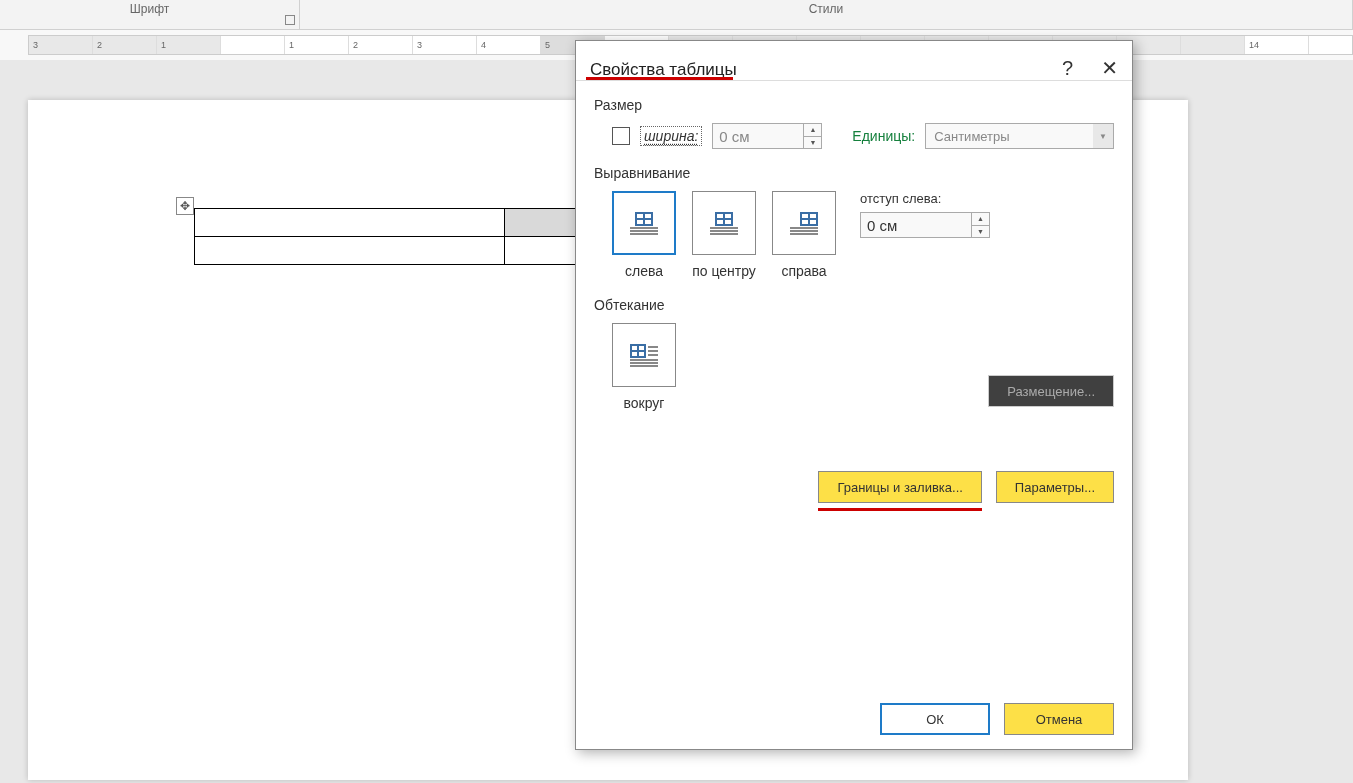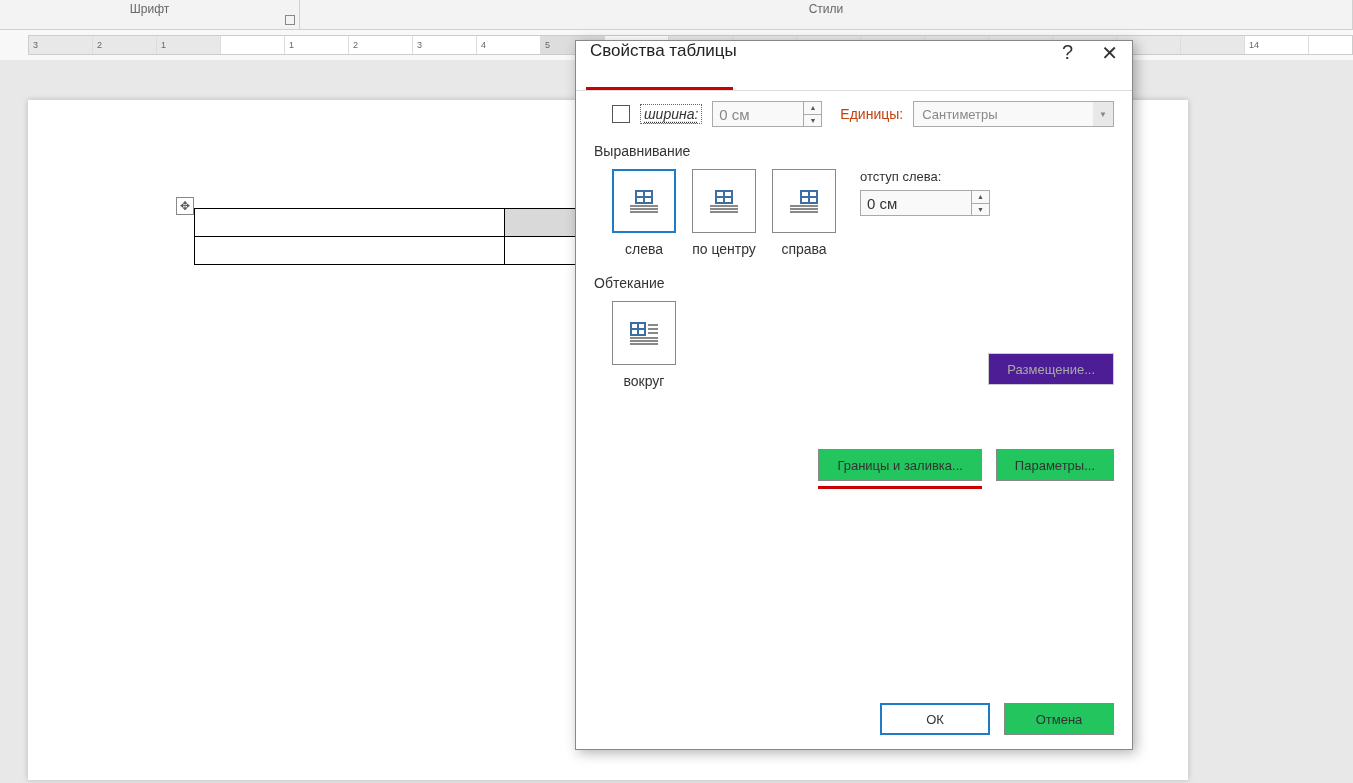--- a/index.html
+++ b/index.html
@@ -25,42 +25,42 @@
 .page { position: absolute; top: 40px; left: 28px; width: 1160px; height: 680px; background: #fff; box-shadow: 0 0 6px rgba(0,0,0,0.2); }
 .tbl-handle { position: absolute; top: 97px; left: 148px; width: 18px; height: 18px; border: 1px solid #888; background: #fff; display: flex; align-items: center; justify-content: center; font-size: 12px; color: #555; }
 .word-table { position: absolute; top: 108px; left: 166px; border-collapse: collapse; }
 .word-table td { border: 1px solid #000; height: 28px; }
 .word-table .c1 { width: 310px; }
 .word-table .c2 { width: 90px; background: #d9d9d9; }
 .word-table tr:last-child .c2 { background: #fff; }
 
 
 .dialog { position: absolute; top: 40px; left: 575px; width: 558px; height: 710px; background: #fff; border: 1px solid #888; box-shadow: 3px 3px 12px rgba(0,0,0,0.3); display: flex; flex-direction: column; }
-.dlg-title { height: 50px; display: flex; align-items: flex-start; padding: 0 14px; font-size: 17px; color: #222; border-bottom: 1px solid #ddd; position: relative; }
+.dlg-title { height: 40px; display: flex; align-items: flex-end; padding: 0 14px; font-size: 17px; color: #222; border-bottom: 1px solid #ddd; position: relative; }
 .dlg-title .underline { position: absolute; bottom: 0; left: 10px; width: 147px; height: 3px; background: #c00; }
 .dlg-title .spacer { flex: 1; }
 .dlg-title .help { font-size: 20px; color: #333; margin-right: 28px; cursor: pointer; }
 .dlg-title .close { font-size: 20px; color: #333; cursor: pointer; font-weight: 300; }
 
 .tabs { display: flex; border-bottom: 1px solid #ccc; padding: 0 6px; height: 42px; align-items: flex-end; }
 .tab { padding: 9px 16px; font-size: 14px; color: #333; cursor: pointer; border: 1px solid transparent; border-bottom: none; position: relative; top: 1px; background: #fff; }
 .tab.active { border-color: #ccc; background: #fff; }
 .tab .u { text-decoration: underline; }
 
 .dlg-body { flex: 1; padding: 10px 18px; font-size: 14px; color: #333; }
 .section-label { margin: 6px 0 10px 0; }
 .row-size { display: flex; align-items: center; gap: 10px; margin-left: 18px; margin-bottom: 16px; }
 .chk { width: 18px; height: 18px; border: 1px solid #555; background: #fff; }
 .lbl-u { text-decoration: underline dotted; text-underline-offset: 3px; border: 1px dotted #666; padding: 1px 3px; font-style: italic; }
 .spin { display: flex; align-items: stretch; height: 26px; border: 1px solid #aaa; background: #f9f9f9; }
 .spin input { width: 90px; border: none; padding: 0 6px; font-size: 15px; color: #888; background: transparent; }
 .spin .btns { display: flex; flex-direction: column; width: 18px; border-left: 1px solid #aaa; }
 .spin .btns div { flex: 1; display: flex; align-items: center; justify-content: center; font-size: 7px; color: #555; border-bottom: 1px solid #aaa; }
 .spin .btns div:last-child { border-bottom: none; }
-.units-lbl { color: #c2410c; margin-left: 8px; }
+.units-lbl { color: #15803d; margin-left: 20px; }
 .select { flex: 1; min-width: 150px; height: 26px; border: 1px solid #aaa; background: #f9f9f9; display: flex; align-items: center; padding: 0 8px; color: #888; font-size: 13px; position: relative; }
 .select .dd { position: absolute; right: 0; top: 0; bottom: 0; width: 20px; background: #e8e8e8; display: flex; align-items: center; justify-content: center; font-size: 8px; }
 
 .align-row { display: flex; gap: 16px; margin-left: 18px; }
 .align-opts { display: flex; gap: 16px; }
 .align-item { display: flex; flex-direction: column; align-items: center; gap: 8px; }
 .align-box { width: 64px; height: 64px; border: 1px solid #888; background: #fff; display: flex; align-items: center; justify-content: center; cursor: pointer; }
 .align-box.sel { border: 2px solid #1e7bc8; }
 .align-lbl { font-size: 14px; }
 .tbl-icon { display: flex; flex-direction: column; align-items: center; gap: 1px; }
@@ -75,22 +75,22 @@
 .wrap-icon .grid { width: 16px; height: 14px; border: 1px solid #3a6ea5; display: grid; grid-template-columns: 1fr 1fr; grid-template-rows: 1fr 1fr; }
 .wrap-icon .grid div { border: 0.5px solid #3a6ea5; }
 .wrap-icon .sline { width: 10px; height: 2px; background: #888; }
 .wrap-icon .line { width: 28px; height: 2px; background: #888; }
 
 .indent-col { margin-left: 8px; }
 .indent-col .lbl { font-size: 13px; margin-bottom: 6px; }
 .indent-col .spin input { color: #333; width: 110px; }
 
 .btn-row-mid { display: flex; justify-content: flex-end; gap: 14px; margin-top: 60px; position: relative; }
-.btn { height: 32px; padding: 0 18px; border: 1px solid #888; background: #22c55e; font-size: 13px; color: #333; cursor: pointer; display: flex; align-items: center; justify-content: center; min-width: 110px; }
-.btn.disabled { color: #aaa; background: #4c1d95; border-color: #ccc; }
+.btn { height: 32px; padding: 0 18px; border: 1px solid #888; background: #fde047; font-size: 13px; color: #333; cursor: pointer; display: flex; align-items: center; justify-content: center; min-width: 110px; }
+.btn.disabled { color: #aaa; background: #404040; border-color: #ccc; }
 .red-under { position: absolute; height: 3px; background: #c00; }
 
 .dlg-footer { height: 60px; border-top: 0px solid #ddd; display: flex; align-items: center; justify-content: flex-end; gap: 14px; padding: 0 18px; }
 .btn.primary { border: 2px solid #1e7bc8; background: #fff; min-width: 110px; }
 </style>
 </head>
 <body>
 
 <div class="ribbon-strip">
   <div class="ribbon-group rg-font">
@@ -149,20 +149,21 @@
   <div class="dlg-title">
     <span>Свойства таблицы</span>
     <div class="underline"></div>
     <span class="spacer"></span>
     <span class="help">?</span>
     <span class="close">✕</span>
   </div>
 
 
   <div class="dlg-body">
+    <div class="section-label">Размер</div>
     <div class="row-size">
       <div class="chk"></div>
       <span class="lbl-u">ширина:</span>
       <div class="spin">
         <input disabled="" value="0 см" style="">
         <div class="btns">
             <div>▲</div>
             <div>▼</div>
           </div>
       </div>

